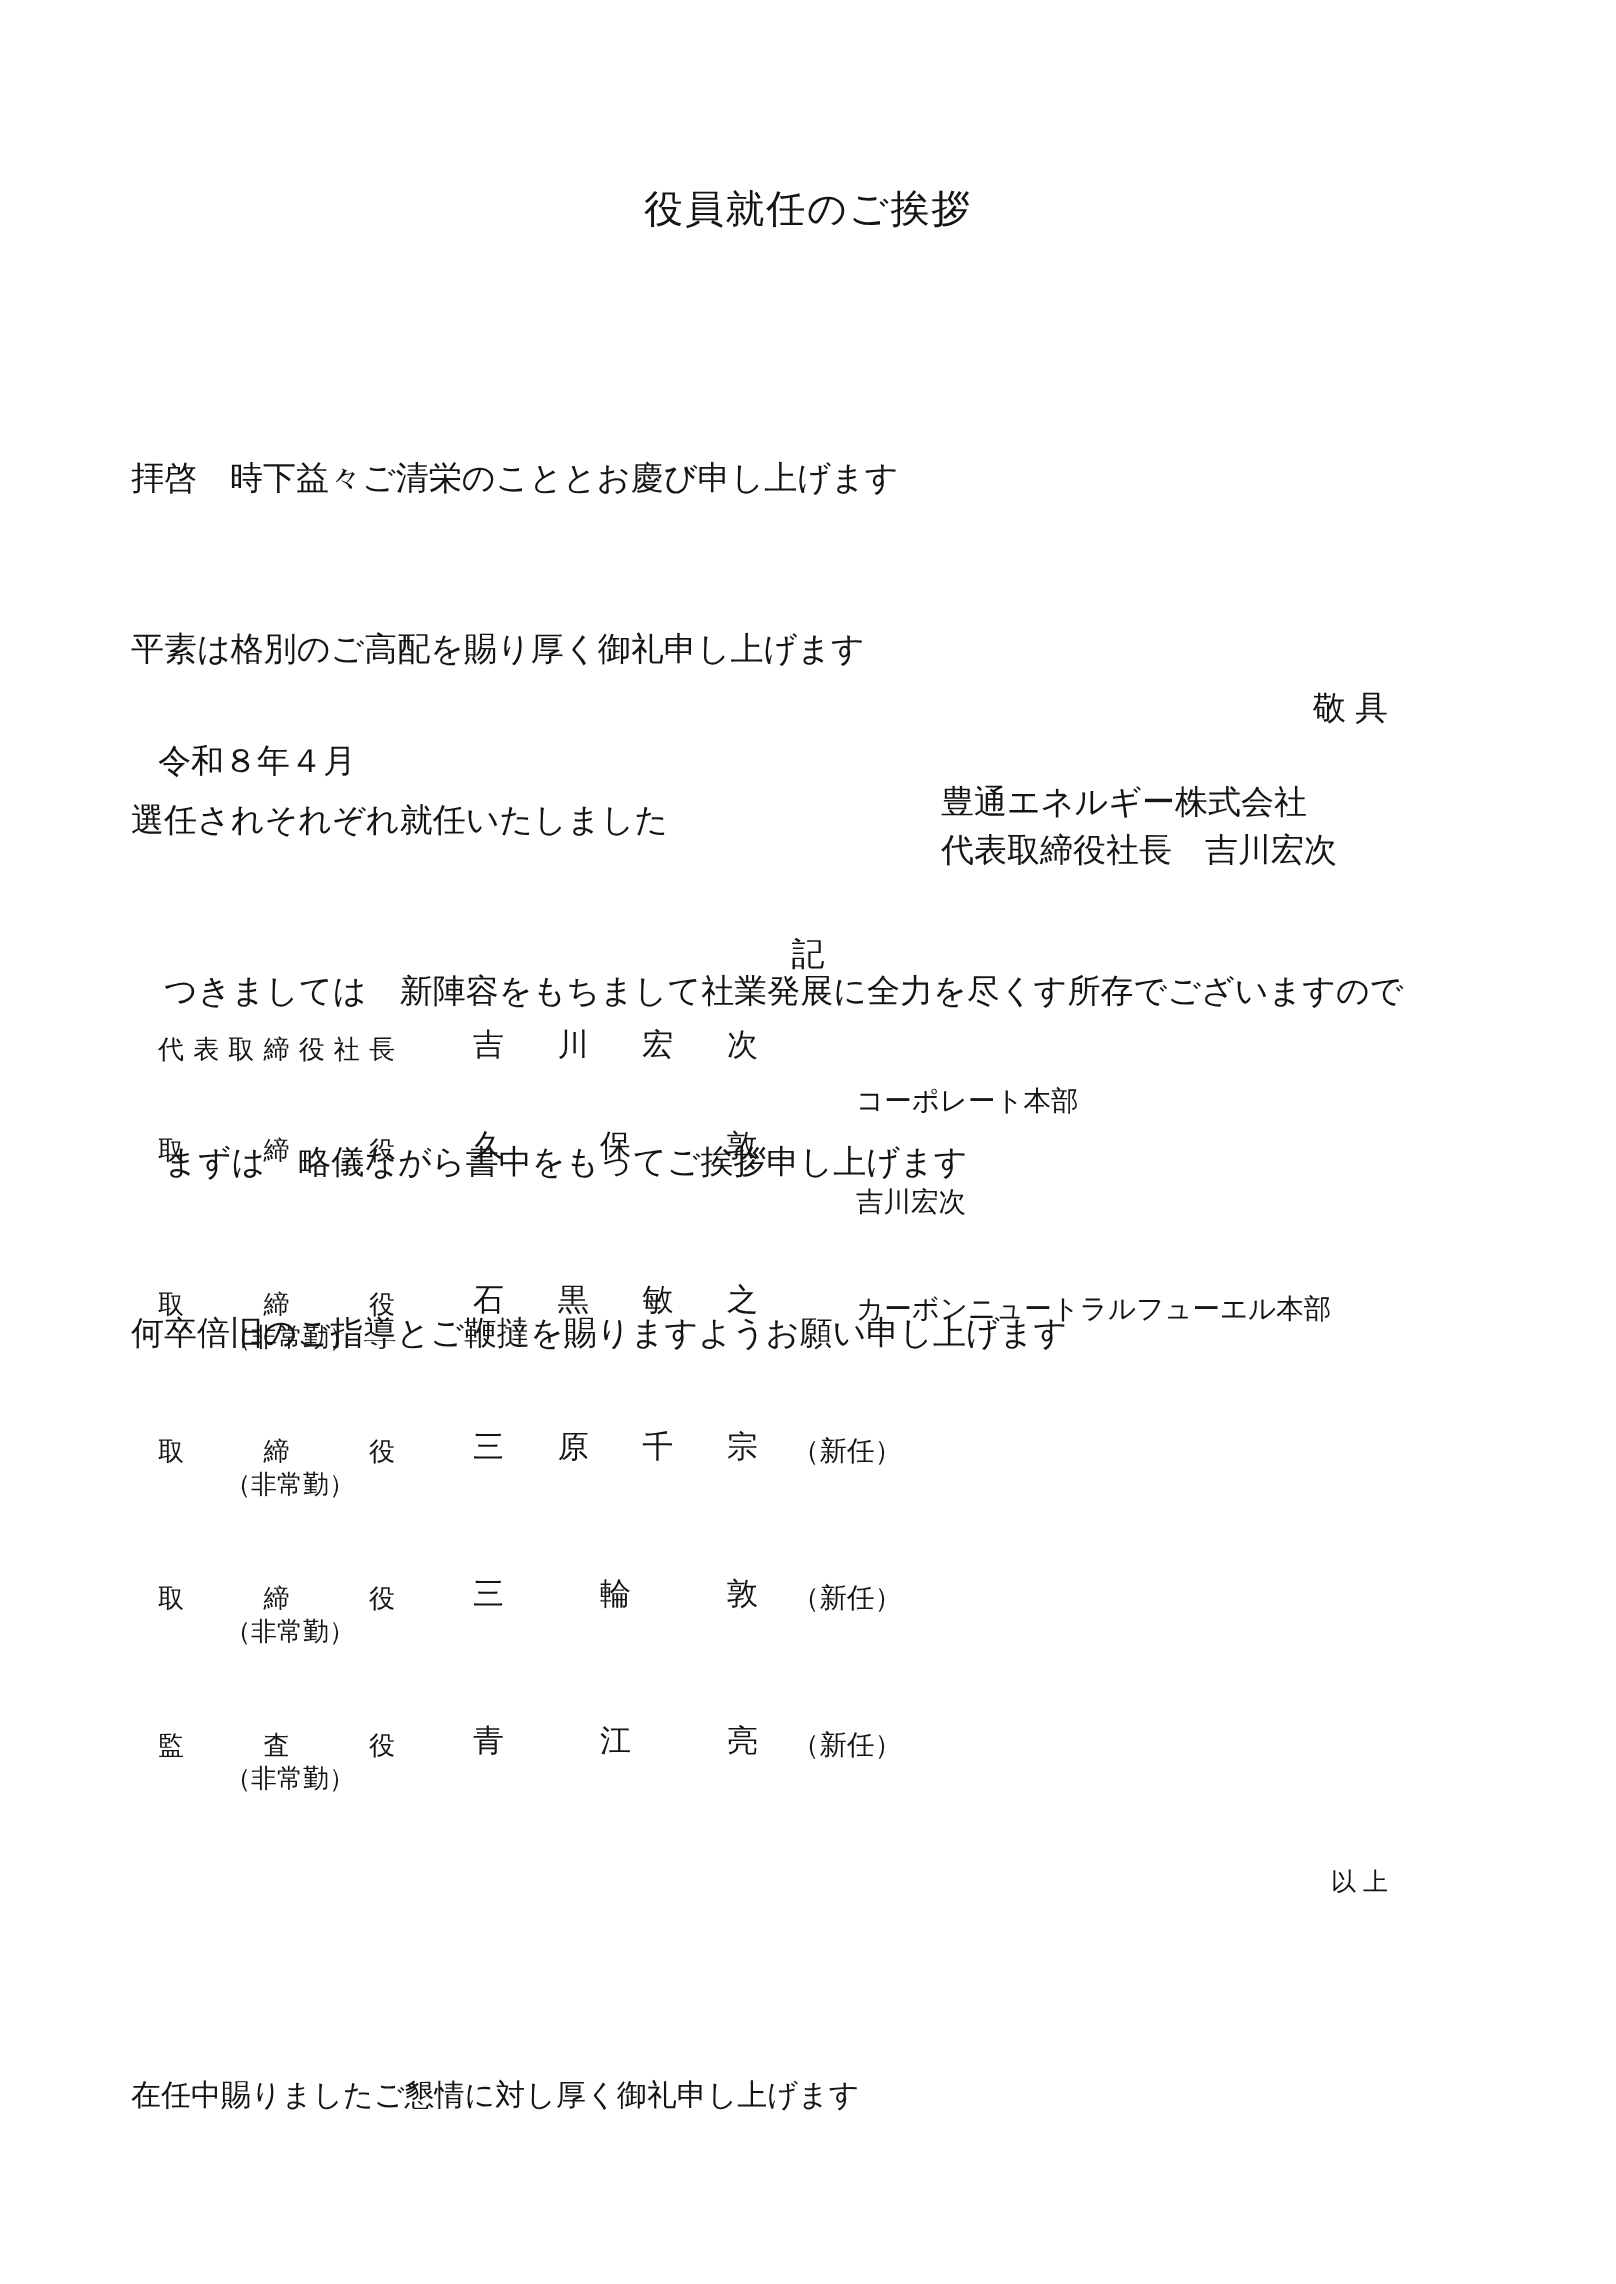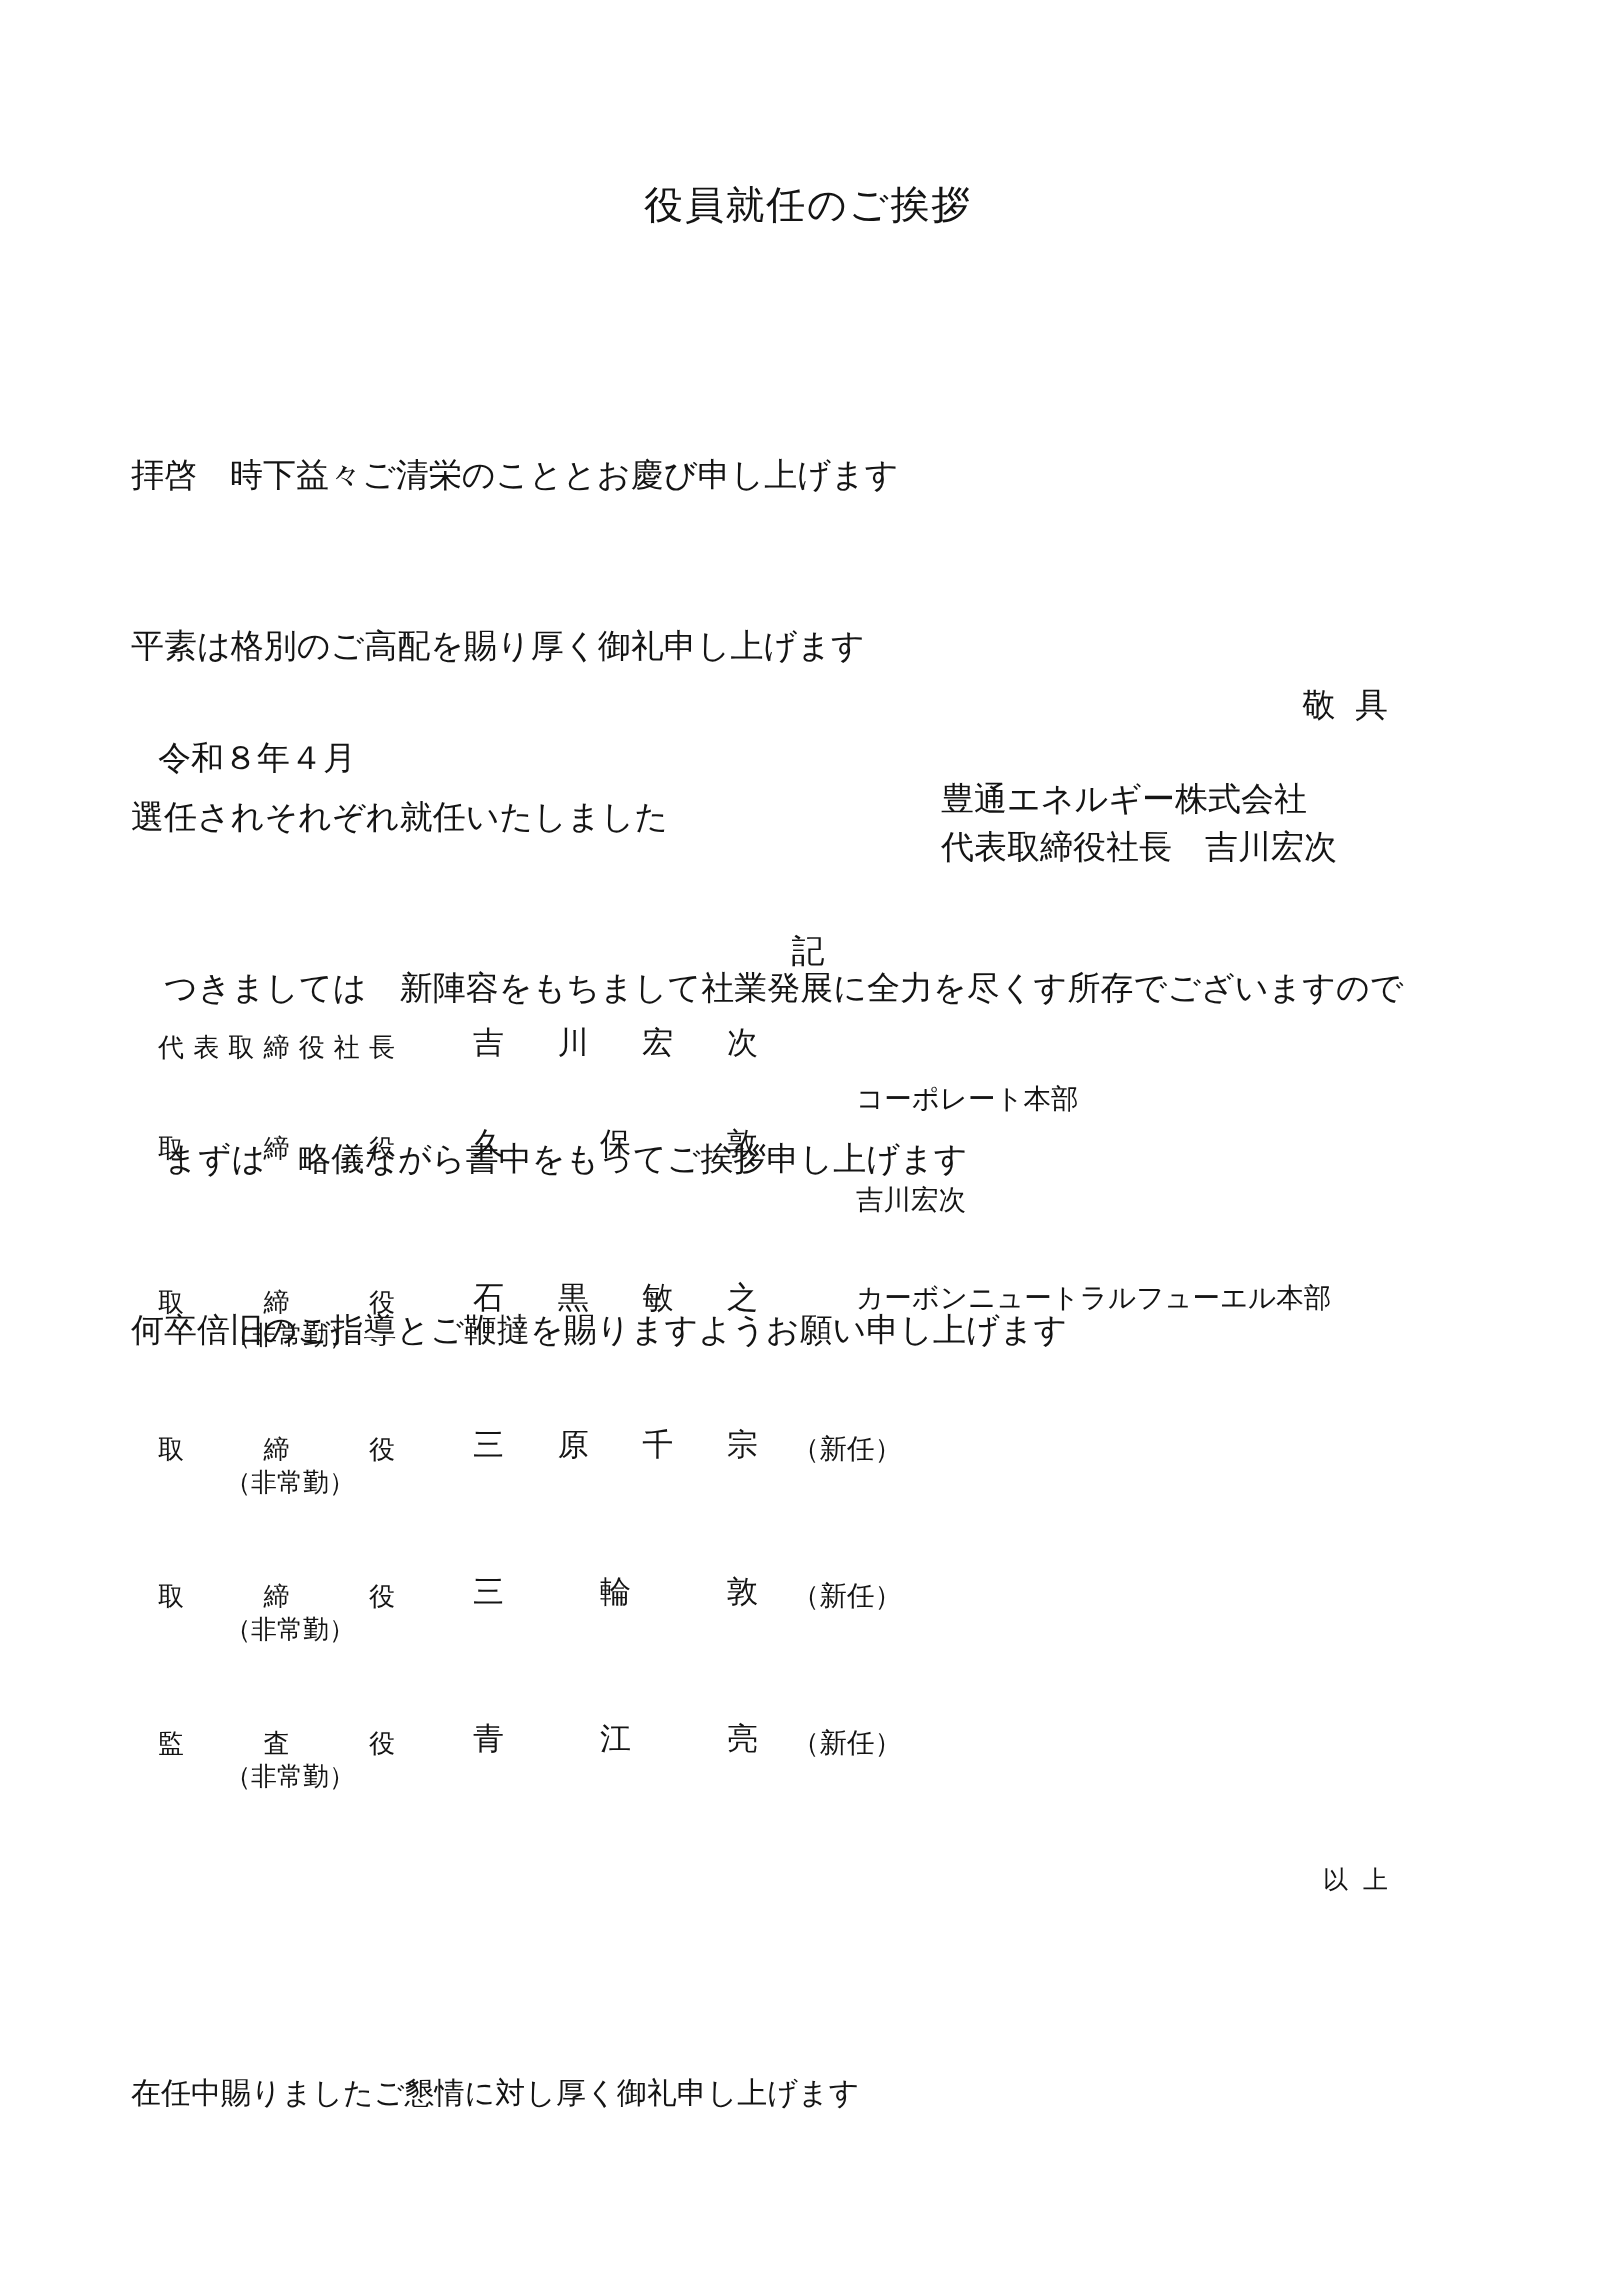--- a/index.html
+++ b/index.html
@@ -6,21 +6,21 @@
     margin: 0;
     padding: 0;
     background: #ffffff;
   }
   .page {
     position: relative;
     width: 1616px;
     height: 2228px;
     background: #ffffff;
     color: #141414;
-    font-family: Liberation Mono, monospace;
+    font-family: Liberation Sans, sans-serif;
     overflow: hidden;
   }
   .abs { position: absolute; }
 
   .title {
     top: 189px;
     left: 0;
     width: 100%;
     text-align: center;
     font-size: 39px;
@@ -121,21 +121,21 @@
   }
   .departments {
     position: absolute;
     left: 856px;
     top: 2.8px;
     font-size: 27.5px;
     line-height: 1;
     white-space: pre;
   }
   .departments .dept-line + .dept-line {
-    margin-top: 16px;
+    margin-top: 25px;
   }
   .note {
     position: absolute;
     left: 213px;
     top: 40px;
     font-size: 26px;
     line-height: 1;
     white-space: pre;
     margin-left: 12px;
   }

